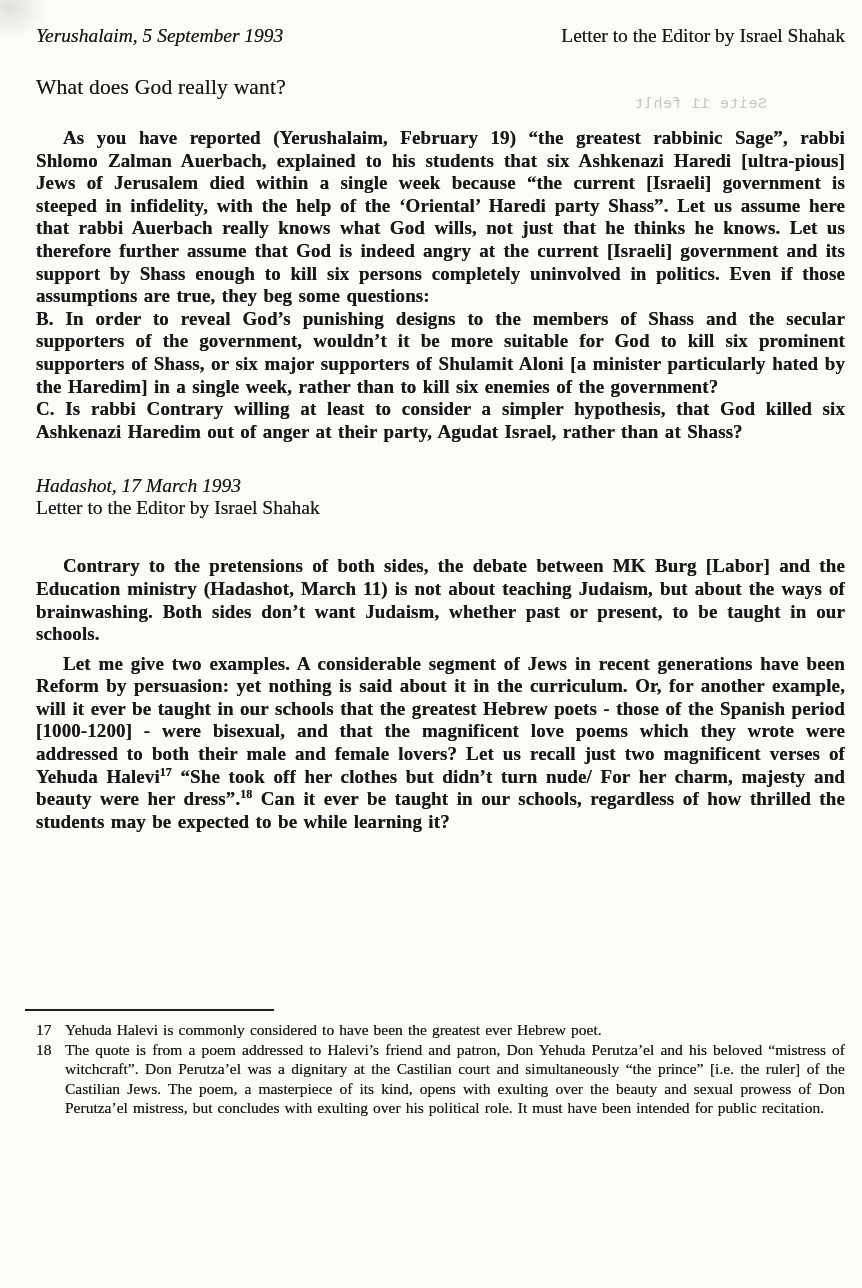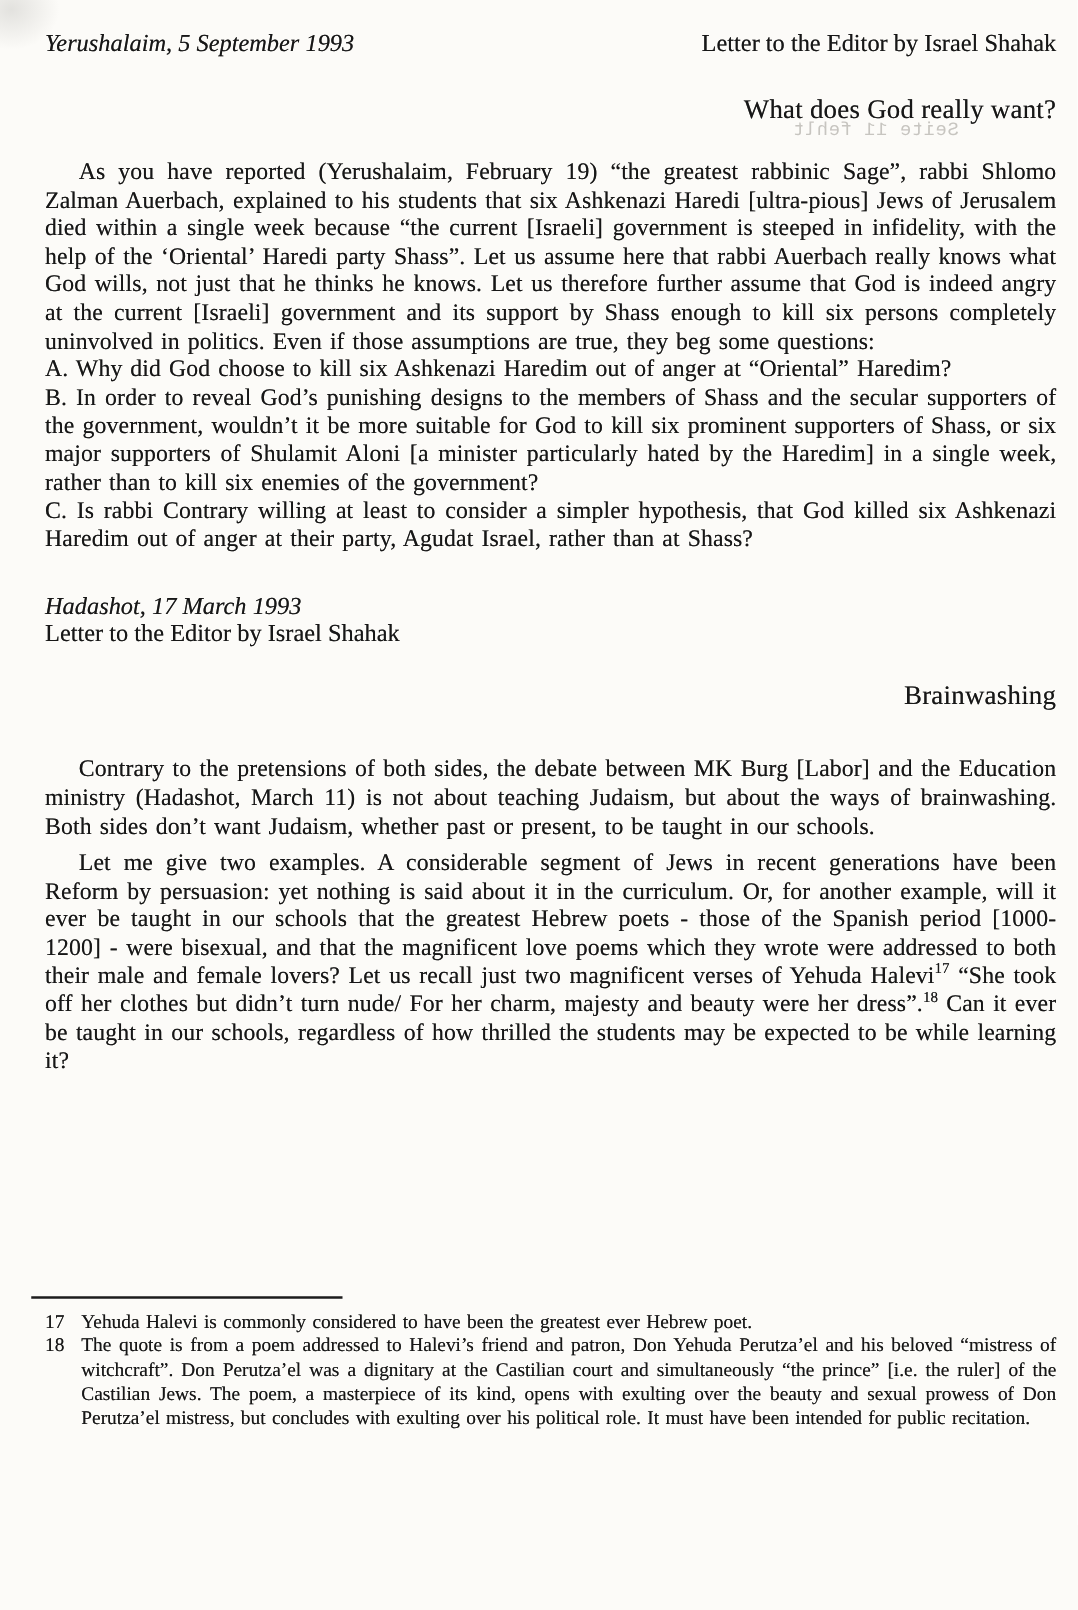--- a/index.html
+++ b/index.html
@@ -31,36 +31,37 @@
     align-items: baseline;
     margin-top: 25px;
     font-size: 19.5px;
     white-space: nowrap;
   }
   .header-row.second { margin-top: 32px; flex-direction: column; }
   .dateline { font-style: italic; }
 
   .letter-title {
     margin: 28px 0 0 0;
-    text-align: right;
+    text-align: left;
     font-size: 21.5px;
     font-weight: normal;
     letter-spacing: 0.2px;
   }
   .letter-title.second { margin-top: 25px; }
 
   .body-block { margin-top: 27px; }
   .body-block.second-open { margin-top: 36px; }
   p.body {
     margin: 0;
     font-size: 19px;
     line-height: 22.6px;
     text-align: justify;
     letter-spacing: 0.1px;
     word-spacing: 1.5px;
+    font-weight: bold;
   }
   p.body.indent { text-indent: 27px; }
   p.body.gap-before { margin-top: 7px; }
   sup.fnref {
     font-size: 12px;
     line-height: 0;
     vertical-align: super;
     letter-spacing: 0;
   }
 
@@ -123,31 +124,29 @@
 
     <div class="header-row inky">
       <span class="dateline">Yerushalaim, 5 September 1993</span>
       <span class="byline">Letter to the Editor by Israel Shahak</span>
     </div>
 
     <h1 class="letter-title inky">What does God really want?</h1>
 
     <div class="body-block">
       <p class="body indent inky">As you have reported (Yerushalaim, February 19) “the greatest rabbinic Sage”, rabbi Shlomo Zalman Auerbach, explained to his students that six Ashkenazi Haredi [ultra-pious] Jews of Jerusalem died within a single week because “the current [Israeli] government is steeped in infidelity, with the help of the ‘Oriental’ Haredi party Shass”. Let us assume here that rabbi Auerbach really knows what God wills, not just that he thinks he knows. Let us therefore further assume that God is indeed angry at the current [Israeli] government and its support by Shass enough to kill six persons completely uninvolved in politics. Even if those assumptions are true, they beg some questions:</p>
-      <p class="body inky">A. Why did God choose to kill six Ashkenazi Haredim out of anger at “Oriental” Haredim?</p>
       <p class="body inky">B. In order to reveal God’s punishing designs to the members of Shass and the secular supporters of the government, wouldn’t it be more suitable for God to kill six prominent supporters of Shass, or six major supporters of Shulamit Aloni [a minister particularly hated by the Haredim] in a single week, rather than to kill six enemies of the government?</p>
       <p class="body inky">C. Is rabbi Contrary willing at least to consider a simpler hypothesis, that God killed six Ashkenazi Haredim out of anger at their party, Agudat Israel, rather than at Shass?</p>
     </div>
 
     <div class="header-row second inky">
       <span class="dateline">Hadashot, 17 March 1993</span>
       <span class="byline">Letter to the Editor by Israel Shahak</span>
     </div>
 
-    <h1 class="letter-title second inky">Brainwashing</h1>
 
     <div class="body-block second-open">
       <p class="body indent inky">Contrary to the pretensions of both sides, the debate between MK Burg [Labor] and the Education ministry (Hadashot, March 11) is not about teaching Judaism, but about the ways of brainwashing. Both sides don’t want Judaism, whether past or present, to be taught in our schools.</p>
       <p class="body indent gap-before inky"><span>Let me give two examples. A considerable segment of Jews in recent generations have been Reform by persuasion: yet nothing is said about it in the curriculum. Or, for another example, will it ever be taught in our schools that the greatest Hebrew poets - those of the Spanish period [1000-1200] - were bisexual, and that the magnificent love poems which they wrote were addressed to both their male and female lovers? Let us recall just two magnificent verses of Yehuda Halevi</span><sup class="fnref">17</sup><span> “She took off her clothes but didn’t turn nude/ For her charm, majesty and beauty were her dress”.</span><sup class="fnref">18</sup><span> Can it ever be taught in our schools, regardless of how thrilled the students may be expected to be while learning it?</span></p>
     </div>
 
     <div class="footnote-rule"></div>
 
     <div class="footnote inky">
       <span class="fn-num">17</span>

